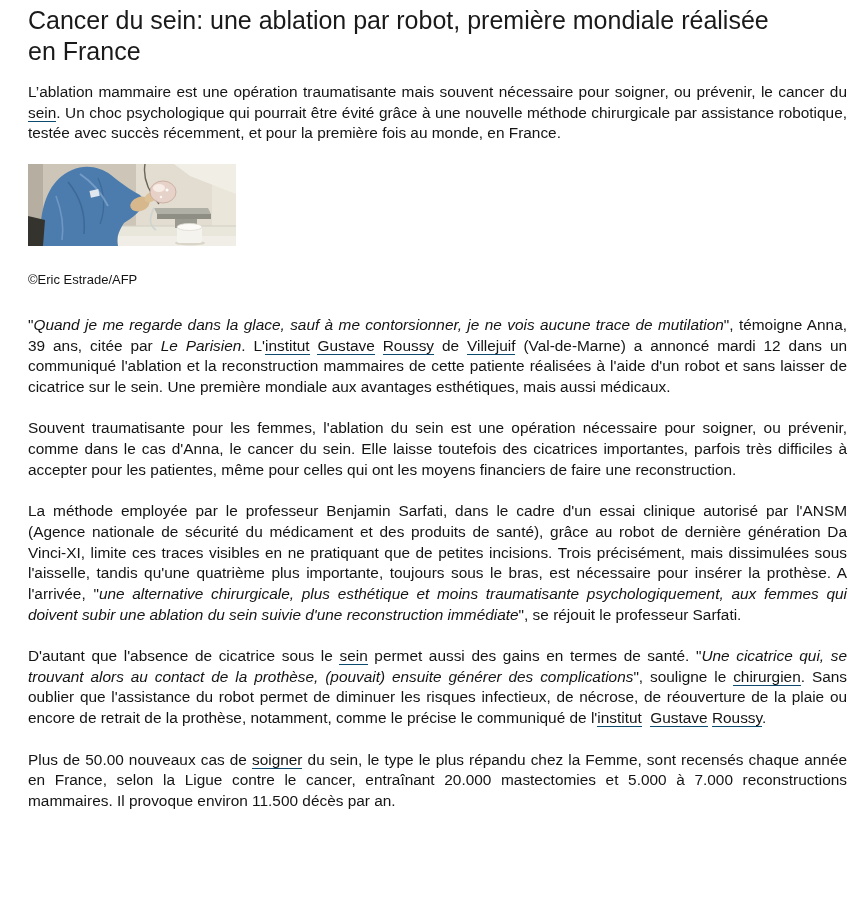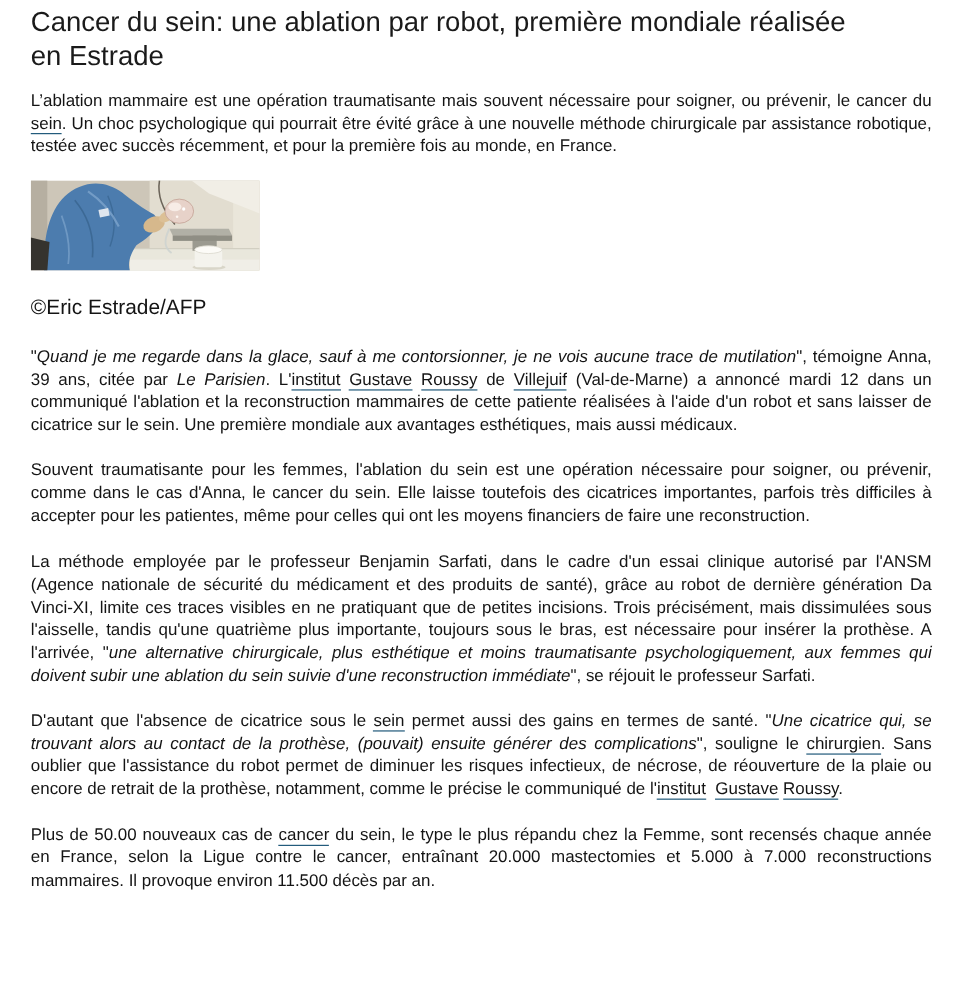--- a/index.html
+++ b/index.html
@@ -23,39 +23,39 @@
   p.body-text {
     font-size: 15.4px;
     line-height: 20.7px;
     text-align: justify;
     margin: 0 0 20.7px 0;
   }
   p.lead { margin: 0 0 20px 0; }
   figure.photo-figure { margin: 0 0 24px 0; padding: 0; }
   svg.photo { display: block; width: 208px; height: 82px; }
   p.credit {
-    font-size: 19px;
+    font-size: 13px;
     line-height: 20.7px;
     text-align: left;
     margin: 0 0 24px 0;
   }
   .run-italic { font-style: italic; margin-top: 10px; }
   a.run-link {
     color: inherit;
     text-decoration: none;
     border-bottom: 1px solid #0c4a6e;
     cursor: pointer;
   }
 </style>
 </head>
 <body>
 
 <div class="page">
 
-  <h1 class="article-title"><span>Cancer du sein: une ablation par robot, première mondiale réalisée</span><br><span>en Estrade</span></h1>
+  <h1 class="article-title"><span>Cancer du sein: une ablation par robot, première mondiale réalisée</span><br><span>en France</span></h1>
 
   <p class="body-text lead"><span class="run-normal">L’ablation mammaire est une opération traumatisante mais souvent nécessaire pour soigner, ou prévenir, le cancer du </span><a class="run-link">sein</a><span class="run-normal">. Un choc psychologique qui pourrait être évité grâce à une nouvelle méthode chirurgicale par assistance robotique, testée avec succès récemment, et pour la première fois au monde, en France.</span></p>
 
   <figure class="photo-figure">
     <svg class="photo" viewBox="0 0 208 82" preserveAspectRatio="none" xmlns="http://www.w3.org/2000/svg" role="img">
 
       <rect x="0" y="0" width="208" height="82" fill="#cdc6b8"></rect>
       <rect x="108" y="0" width="100" height="82" fill="#e2ddd0"></rect>
       <rect x="184" y="0" width="24" height="82" fill="#eae6da"></rect>
       <polygon points="146,0 208,0 208,30 162,12" fill="#f1eee6"></polygon>
@@ -95,15 +95,15 @@
       <path d="M126,44 C120,56 122,62 128,66" stroke="#ccd2d0" stroke-width="1.8" fill="none" opacity="0.85"></path>
     </svg>
   </figure>
 
   <p class="credit">©Eric Estrade/AFP</p>
 
   <p class="body-text"><span class="run-normal">"</span><span class="run-italic">Quand je me regarde dans la glace, sauf à me contorsionner, je ne vois aucune trace de mutilation</span><span class="run-normal">", témoigne Anna, 39 ans, citée par </span><span class="run-italic">Le Parisien</span><span class="run-normal">. L'</span><a class="run-link">institut</a><span class="run-normal"> </span><a class="run-link">Gustave</a><span class="run-normal"> </span><a class="run-link">Roussy</a><span class="run-normal"> de </span><a class="run-link">Villejuif</a><span class="run-normal"> (Val-de-Marne) a annoncé mardi 12 dans un communiqué l'ablation et la reconstruction mammaires de cette patiente réalisées à l'aide d'un robot et sans laisser de cicatrice sur le sein. Une première mondiale aux avantages esthétiques, mais aussi médicaux.</span></p>
   <p class="body-text"><span class="run-normal">Souvent traumatisante pour les femmes, l'ablation du sein est une opération nécessaire pour soigner, ou prévenir, comme dans le cas d'Anna, le cancer du sein. Elle laisse toutefois des cicatrices importantes, parfois très difficiles à accepter pour les patientes, même pour celles qui ont les moyens financiers de faire une reconstruction.</span></p>
   <p class="body-text"><span class="run-normal">La méthode employée par le professeur Benjamin Sarfati, dans le cadre d'un essai clinique autorisé par l'ANSM (Agence nationale de sécurité du médicament et des produits de santé), grâce au robot de dernière génération Da Vinci-XI, limite ces traces visibles en ne pratiquant que de petites incisions. Trois précisément, mais dissimulées sous l'aisselle, tandis qu'une quatrième plus importante, toujours sous le bras, est nécessaire pour insérer la prothèse. A l'arrivée, "</span><span class="run-italic">une alternative chirurgicale, plus esthétique et moins traumatisante psychologiquement, aux femmes qui doivent subir une ablation du sein suivie d'une reconstruction immédiate</span><span class="run-normal">", se réjouit le professeur Sarfati.</span></p>
   <p class="body-text"><span class="run-normal">D'autant que l'absence de cicatrice sous le </span><a class="run-link">sein</a><span class="run-normal"> permet aussi des gains en termes de santé. "</span><span class="run-italic">Une cicatrice qui, se trouvant alors au contact de la prothèse, (pouvait) ensuite générer des complications</span><span class="run-normal">", souligne le </span><a class="run-link">chirurgien</a><span class="run-normal">. Sans oublier que l'assistance du robot permet de diminuer les risques infectieux, de nécrose, de réouverture de la plaie ou encore de retrait de la prothèse, notamment, comme le précise le communiqué de l'</span><a class="run-link">institut</a><span class="run-normal">&nbsp; </span><a class="run-link">Gustave</a><span class="run-normal"> </span><a class="run-link">Roussy</a><span class="run-normal">.</span></p>
-  <p class="body-text"><span class="run-normal">Plus de 50.00 nouveaux cas de </span><a class="run-link">cancer</a><span class="run-normal"> du sein, le type le plus répandu chez la Femme, sont recensés chaque année en France, selon la Ligue contre le cancer, entraînant 20.000 mastectomies et 5.000 à 7.000 reconstructions mammaires. Il provoque environ 11.500 décès par an.</span></p>
+  <p class="body-text"><span class="run-normal">Plus de 50.00 nouveaux cas de </span><a class="run-link">soigner</a><span class="run-normal"> du sein, le type le plus répandu chez la Femme, sont recensés chaque année en France, selon la Ligue contre le cancer, entraînant 20.000 mastectomies et 5.000 à 7.000 reconstructions mammaires. Il provoque environ 11.500 décès par an.</span></p>
 
 </div>
 
 </body></html>

